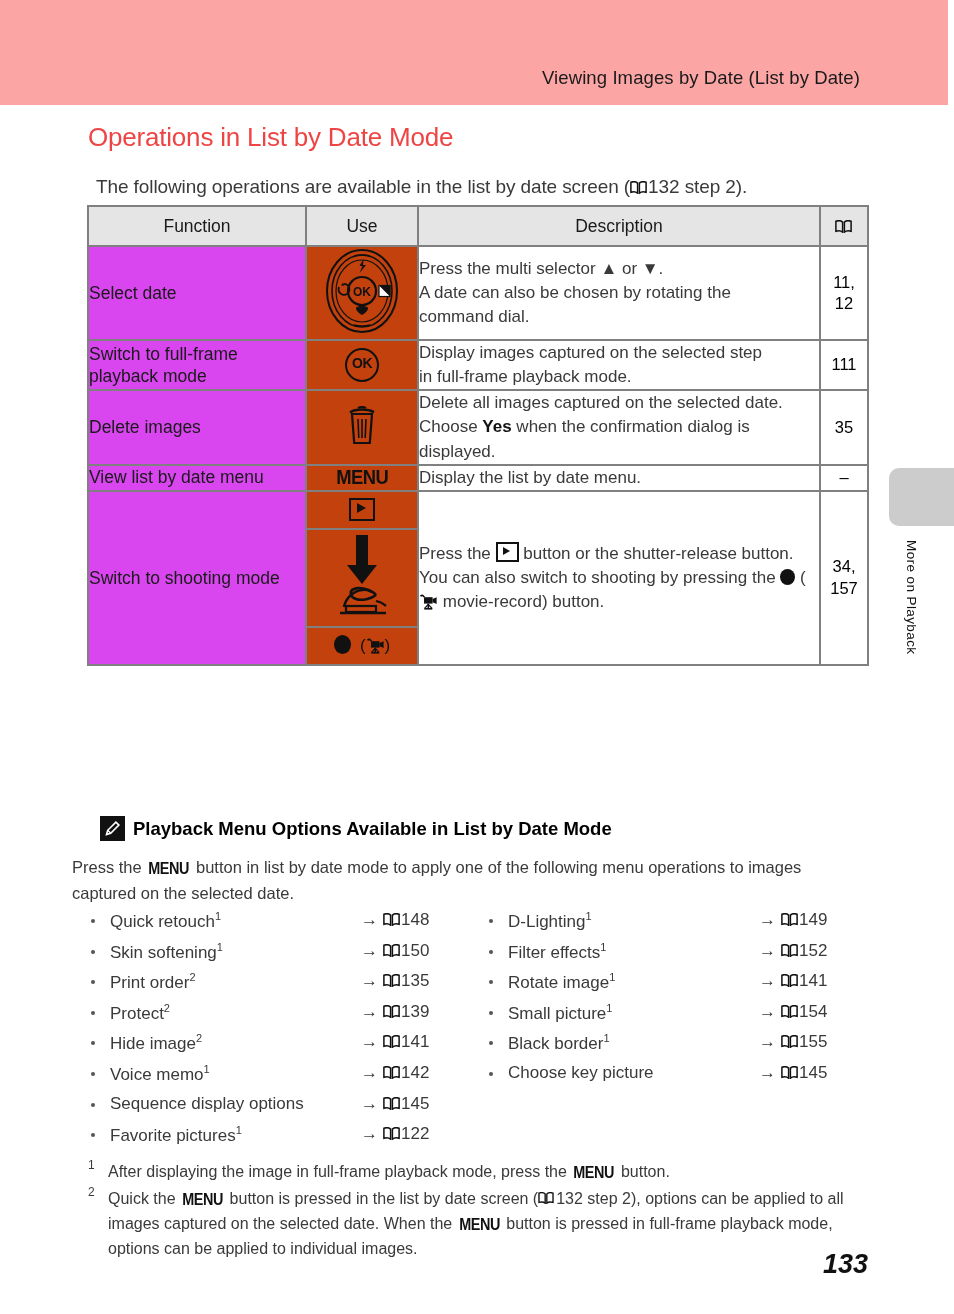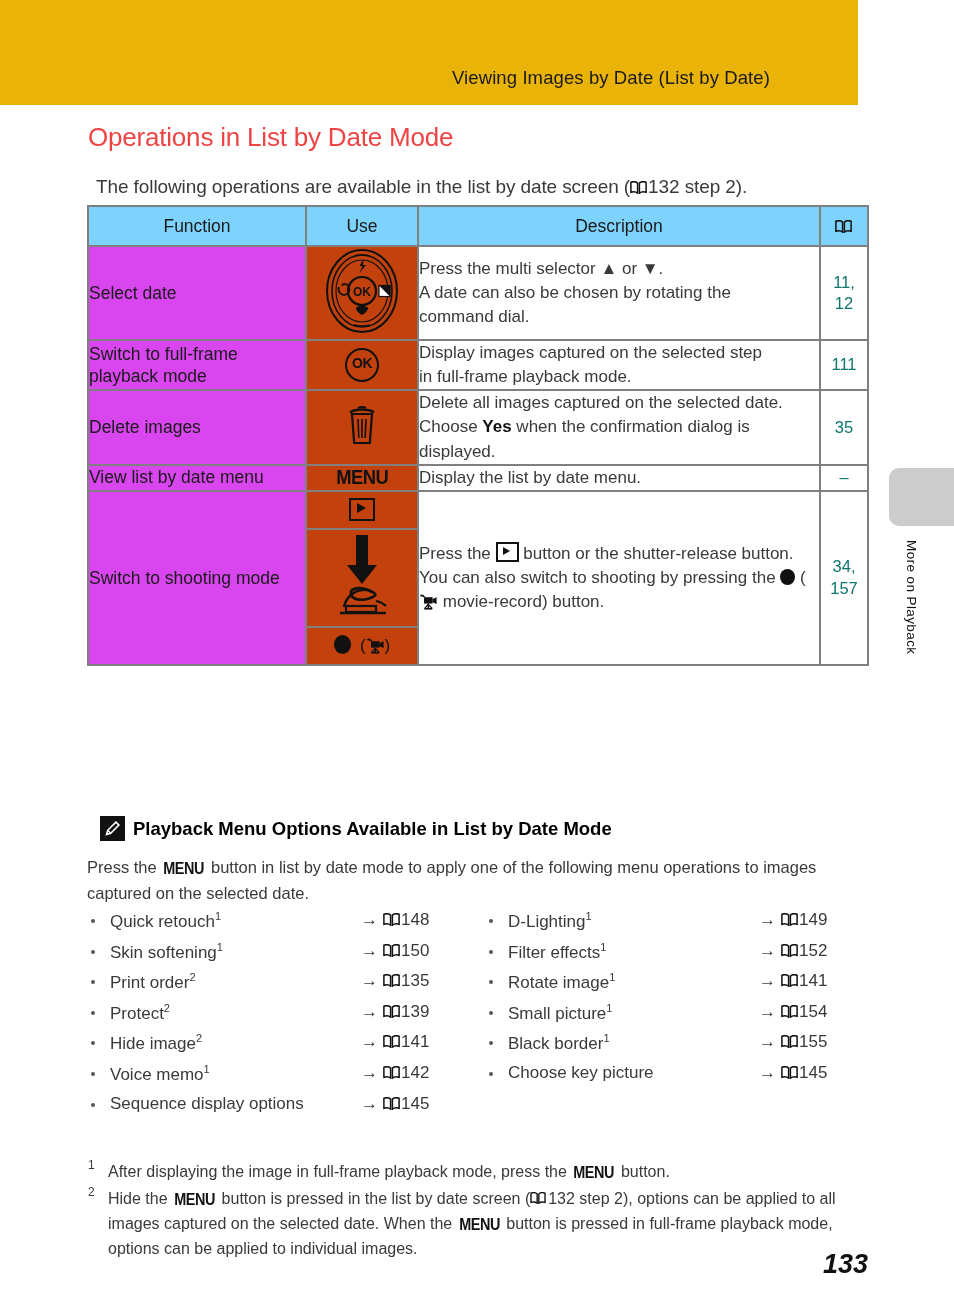--- a/index.html
+++ b/index.html
@@ -7,22 +7,22 @@
     width:954px;height:1314px;
     background:#ffffff;
     font-family:"Liberation Sans", sans-serif;
     color:#231f20;
     position:relative;
     overflow:hidden;
   }
 
   
   .page-header{
-    position:absolute;left:0;top:0;width:858px;height:105px;
-    background:#eab308;
+    position:absolute;left:0;top:0;width:948px;height:105px;
+    background:#fca5a5;
   }
   .page-header .hdr-text{
     position:absolute;right:88px;bottom:16px;
     font-size:18.5px;letter-spacing:.1px;color:#1a1a1a;
     white-space:nowrap;
   }
 
   
   .thumb-tab{
     position:absolute;left:889px;top:468px;width:65px;height:58px;
@@ -53,21 +53,21 @@
   table.ops{
     position:absolute;left:87px;top:205px;
     width:780px;border-collapse:collapse;
     table-layout:fixed;
   }
   table.ops td,table.ops th{
     border:2px solid #808080;
     padding:0;vertical-align:middle;
   }
   table.ops th{
-    background:#7dd3fc;font-weight:normal;
+    background:#e5e5e5;font-weight:normal;
     font-size:17.5px;height:38px;color:#1a1a1a;
   }
   .col-fn{width:218px;}
   .col-use{width:112px;}
   .col-desc{width:402px;}
   .col-pg{width:48px;}
 
   td.fn{
     background:#d946ef;font-size:17.5px;
     padding:9px 0 9px 10px;line-height:1.28;color:#1a1a1a;
@@ -75,21 +75,21 @@
   td.use{
     background:#c2410c;text-align:center;
     padding:6px 2px;
   }
   td.desc{
     background:#ffffff;font-size:17px;line-height:1.42;
     padding:8px 8px 8px 11px;color:#3a3a3a;
   }
   td.pg{
     background:#ffffff;text-align:center;font-size:16.5px;
-    line-height:1.3;color:#0f766e;margin-left:32px;
+    line-height:1.3;color:#000000;margin-left:32px;
   }
   td.desc b{color:#111;font-weight:bold;}
 
   
   .glyph{display:inline-block;}
   .ok-btn{
     display:inline-block;width:30px;height:30px;border:2.2px solid #111;
     border-radius:50%;font-size:14px;font-weight:bold;line-height:27px;
     text-align:center;letter-spacing:-.5px;color:#111;
     font-family:"Liberation Sans",sans-serif;
@@ -119,21 +119,21 @@
   .rec-dot{display:inline-block;width:17px;height:19px;border-radius:50%;
     background:#111;vertical-align:-3px;}
   .rec-dot.sm{width:15px;height:16px;vertical-align:-2px;}
   .pencil-badge{
     position:absolute;left:100px;top:816px;width:25px;height:25px;
     background:#111;
   }
   .note-head-text{position:absolute;left:133px;top:818px;
     font-size:18.5px;font-weight:bold;color:#000;white-space:nowrap;}
   .note-body{
-    position:absolute;left:87px;top:855px;width:782px;
+    position:absolute;left:72px;top:855px;width:782px;
     font-size:16.5px;line-height:1.5;color:#3a3a3a;
   }
 
   
   .bullets{position:absolute;left:88px;top:910px;width:790px;}
   .bl-col{position:absolute;top:0;width:390px;}
   .bl-col.left{left:0;}
   .bl-col.right{left:398px;}
   .bl-row{position:relative;height:30.6px;font-size:17px;color:#3a3a3a;}
   .bl-dot{position:absolute;left:3px;top:9px;width:4px;height:4px;
@@ -380,20 +380,28 @@
             </svg></span>142</span>
       </div>
       <div class="bl-row">
         <span class="bl-dot"></span>
         <span class="bl-label">Sequence display options</span>
         <span class="bl-ref"><span class="arrow">→</span><span class="bookicon"><svg width="17" height="13" viewBox="0 0 17 13">
               <path d="M0.9 1.2 C3.2 0.4 6 0.6 7.6 2.1 L7.6 12.2 C6 10.8 3.2 10.6 0.9 11.3 Z" fill="none" stroke="#111" stroke-width="1.5"></path>
               <path d="M16.1 1.2 C13.8 0.4 11 0.6 9.4 2.1 L9.4 12.2 C11 10.8 13.8 10.6 16.1 11.3 Z" fill="none" stroke="#111" stroke-width="1.5"></path>
             </svg></span>145</span>
       </div>
+      <div class="bl-row">
+        <span class="bl-dot"></span>
+        <span class="bl-label">Favorite pictures<sup>1</sup></span>
+        <span class="bl-ref"><span class="arrow">→</span><span class="bookicon"><svg width="17" height="13" viewBox="0 0 17 13">
+              <path d="M0.9 1.2 C3.2 0.4 6 0.6 7.6 2.1 L7.6 12.2 C6 10.8 3.2 10.6 0.9 11.3 Z" fill="none" stroke="#111" stroke-width="1.5"></path>
+              <path d="M16.1 1.2 C13.8 0.4 11 0.6 9.4 2.1 L9.4 12.2 C11 10.8 13.8 10.6 16.1 11.3 Z" fill="none" stroke="#111" stroke-width="1.5"></path>
+            </svg></span>122</span>
+      </div>
     </div>
   <div class="bl-col right" id="col-right">
       <div class="bl-row">
         <span class="bl-dot"></span>
         <span class="bl-label">D-Lighting<sup>1</sup></span>
         <span class="bl-ref"><span class="arrow">→</span><span class="bookicon"><svg width="17" height="13" viewBox="0 0 17 13">
               <path d="M0.9 1.2 C3.2 0.4 6 0.6 7.6 2.1 L7.6 12.2 C6 10.8 3.2 10.6 0.9 11.3 Z" fill="none" stroke="#111" stroke-width="1.5"></path>
               <path d="M16.1 1.2 C13.8 0.4 11 0.6 9.4 2.1 L9.4 12.2 C11 10.8 13.8 10.6 16.1 11.3 Z" fill="none" stroke="#111" stroke-width="1.5"></path>
             </svg></span>149</span>
       </div>
@@ -438,20 +446,20 @@
             </svg></span>145</span>
       </div>
     </div>
 </div>
 
 <div class="footnotes">
   <div class="fn-item">
     <span class="fn-mark">1</span><span>After displaying the image in full-frame playback mode, press the </span><span class="menu-inline">MENU</span><span> button.</span>
   </div>
   <div class="fn-item">
-    <span class="fn-mark">2</span><span>Hide the </span><span class="menu-inline">MENU</span><span> button is pressed in the list by date screen (</span><span class="bookicon"><svg width="16" height="12" viewBox="0 0 17 13">
+    <span class="fn-mark">2</span><span>Quick the </span><span class="menu-inline">MENU</span><span> button is pressed in the list by date screen (</span><span class="bookicon"><svg width="16" height="12" viewBox="0 0 17 13">
           <path d="M0.9 1.2 C3.2 0.4 6 0.6 7.6 2.1 L7.6 12.2 C6 10.8 3.2 10.6 0.9 11.3 Z" fill="none" stroke="#111" stroke-width="1.5"></path>
           <path d="M16.1 1.2 C13.8 0.4 11 0.6 9.4 2.1 L9.4 12.2 C11 10.8 13.8 10.6 16.1 11.3 Z" fill="none" stroke="#111" stroke-width="1.5"></path>
         </svg></span><span>132 step 2), options can be applied to all images captured on the selected date. When the </span><span class="menu-inline">MENU</span><span> button is pressed in full-frame playback mode, options can be applied to individual images.</span>
   </div>
 </div>
 
 <div class="folio">133</div>
 
 </body></html>

